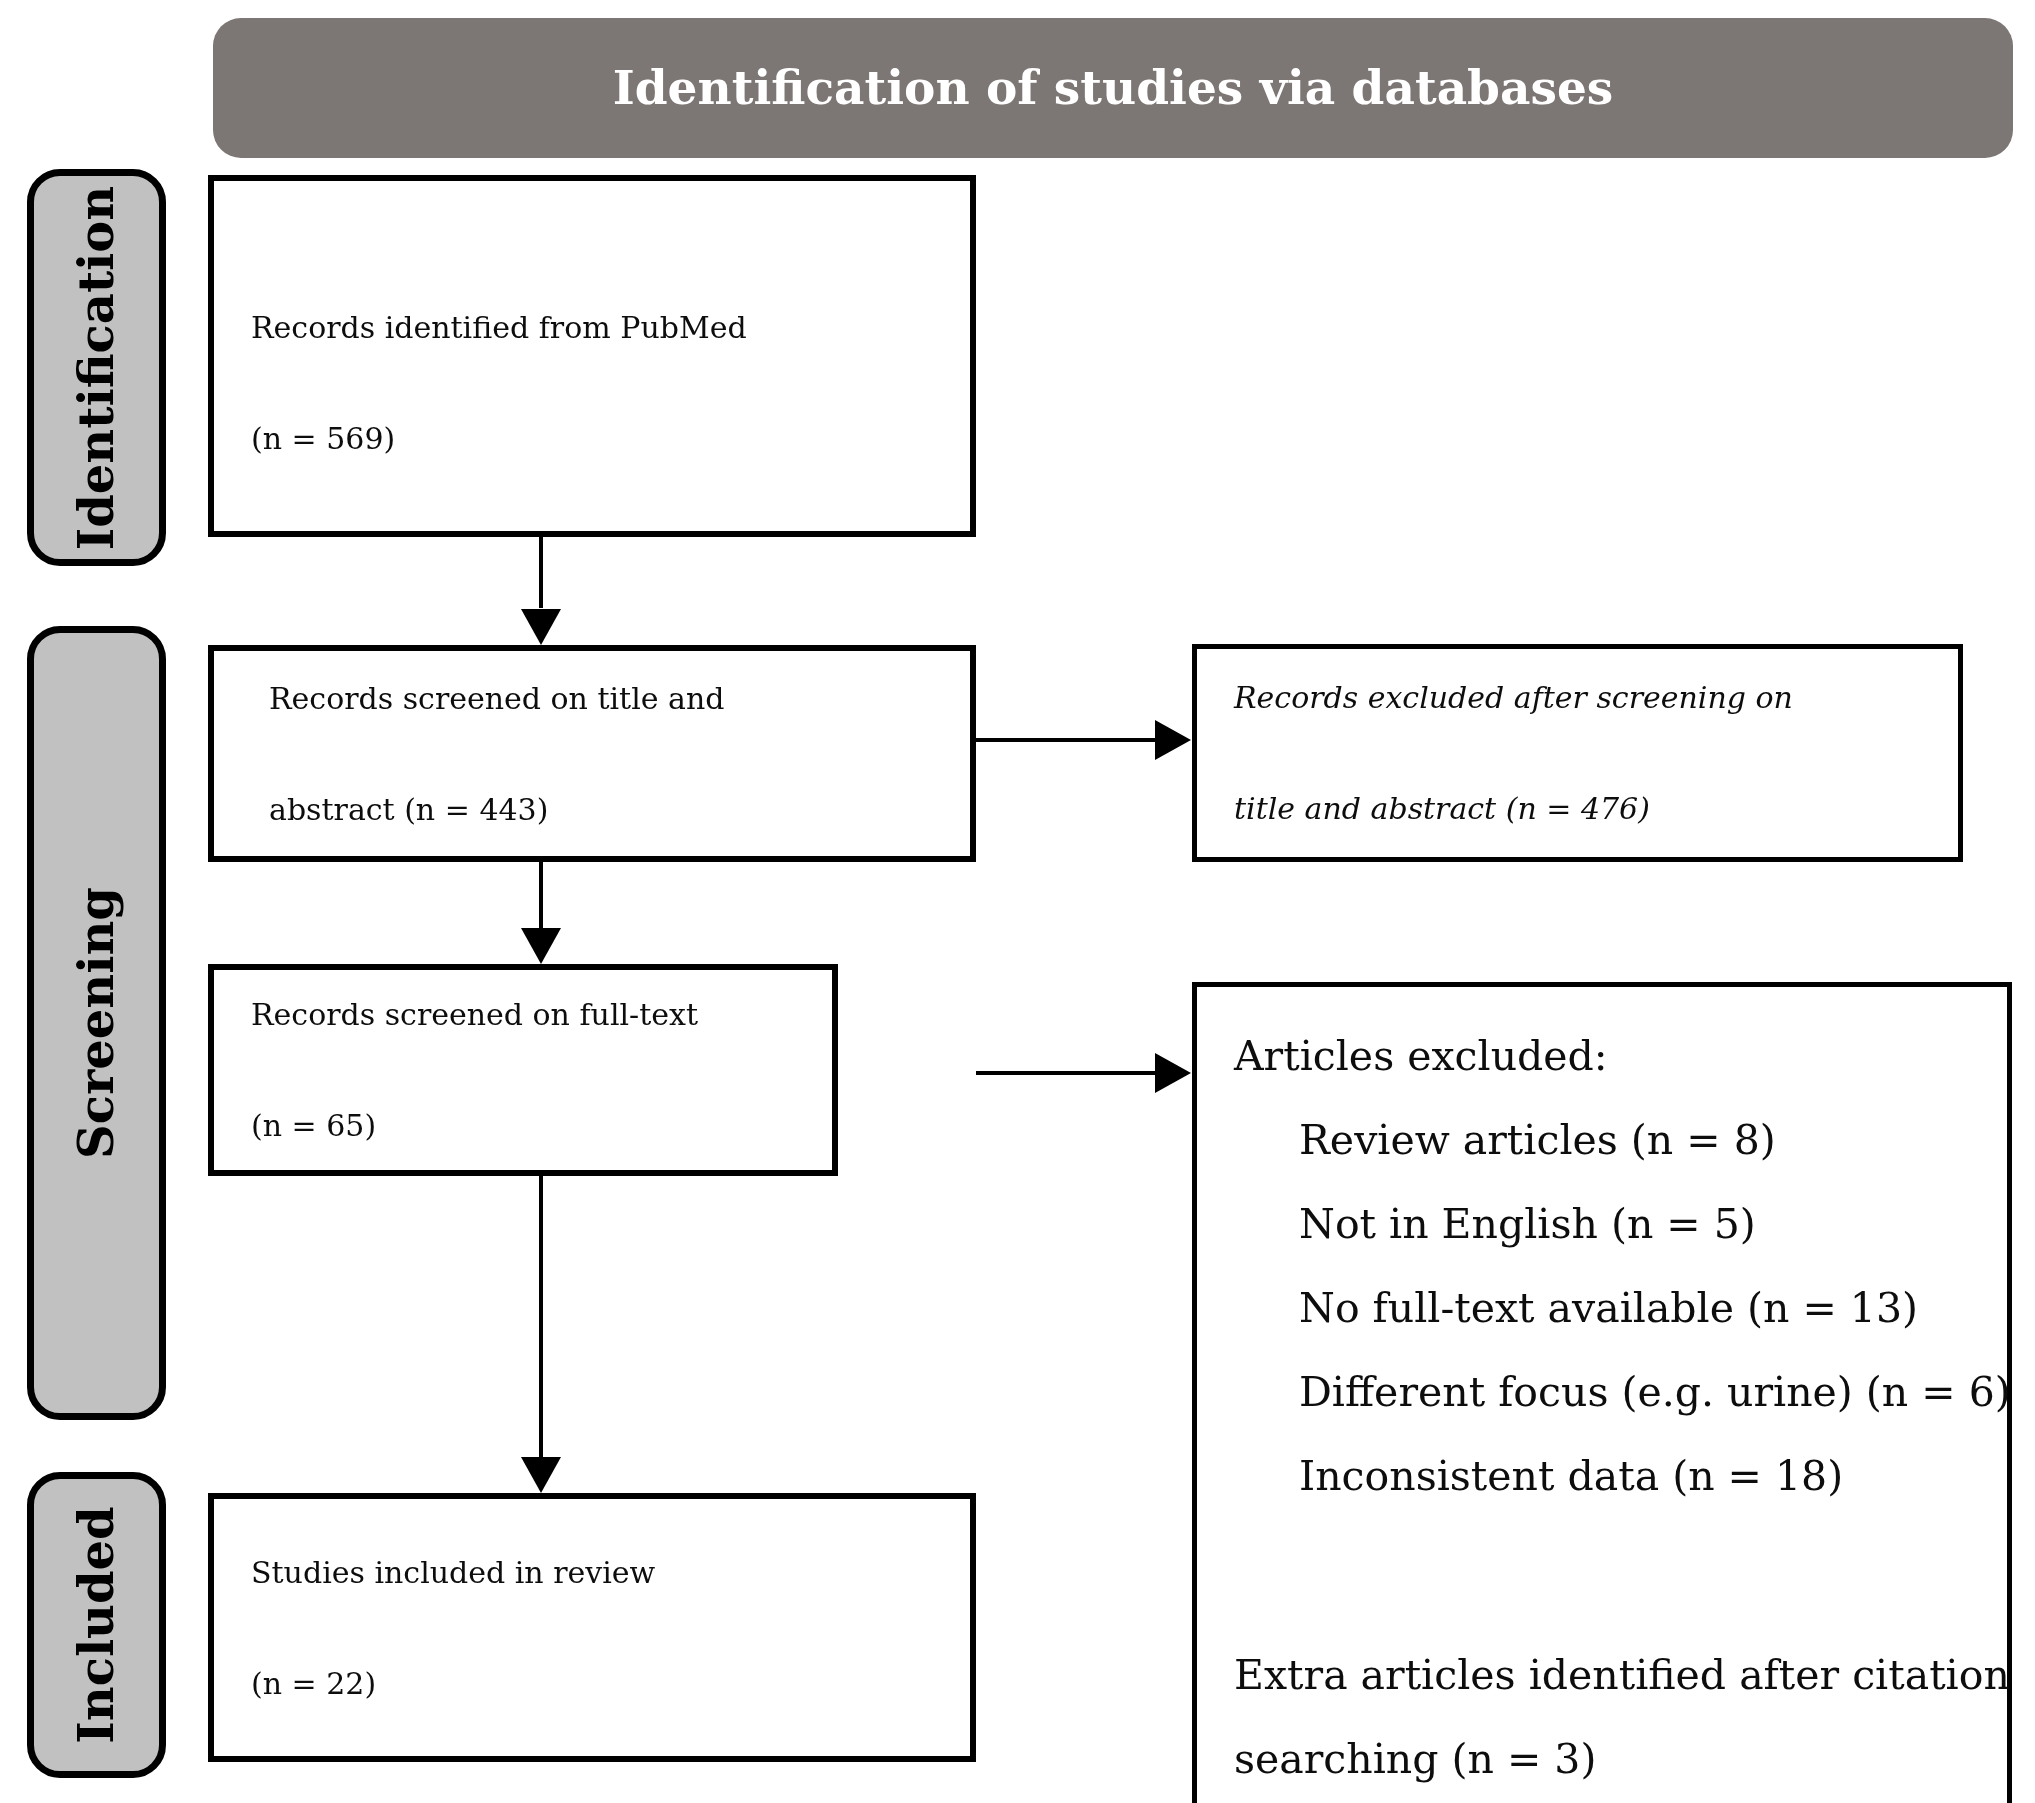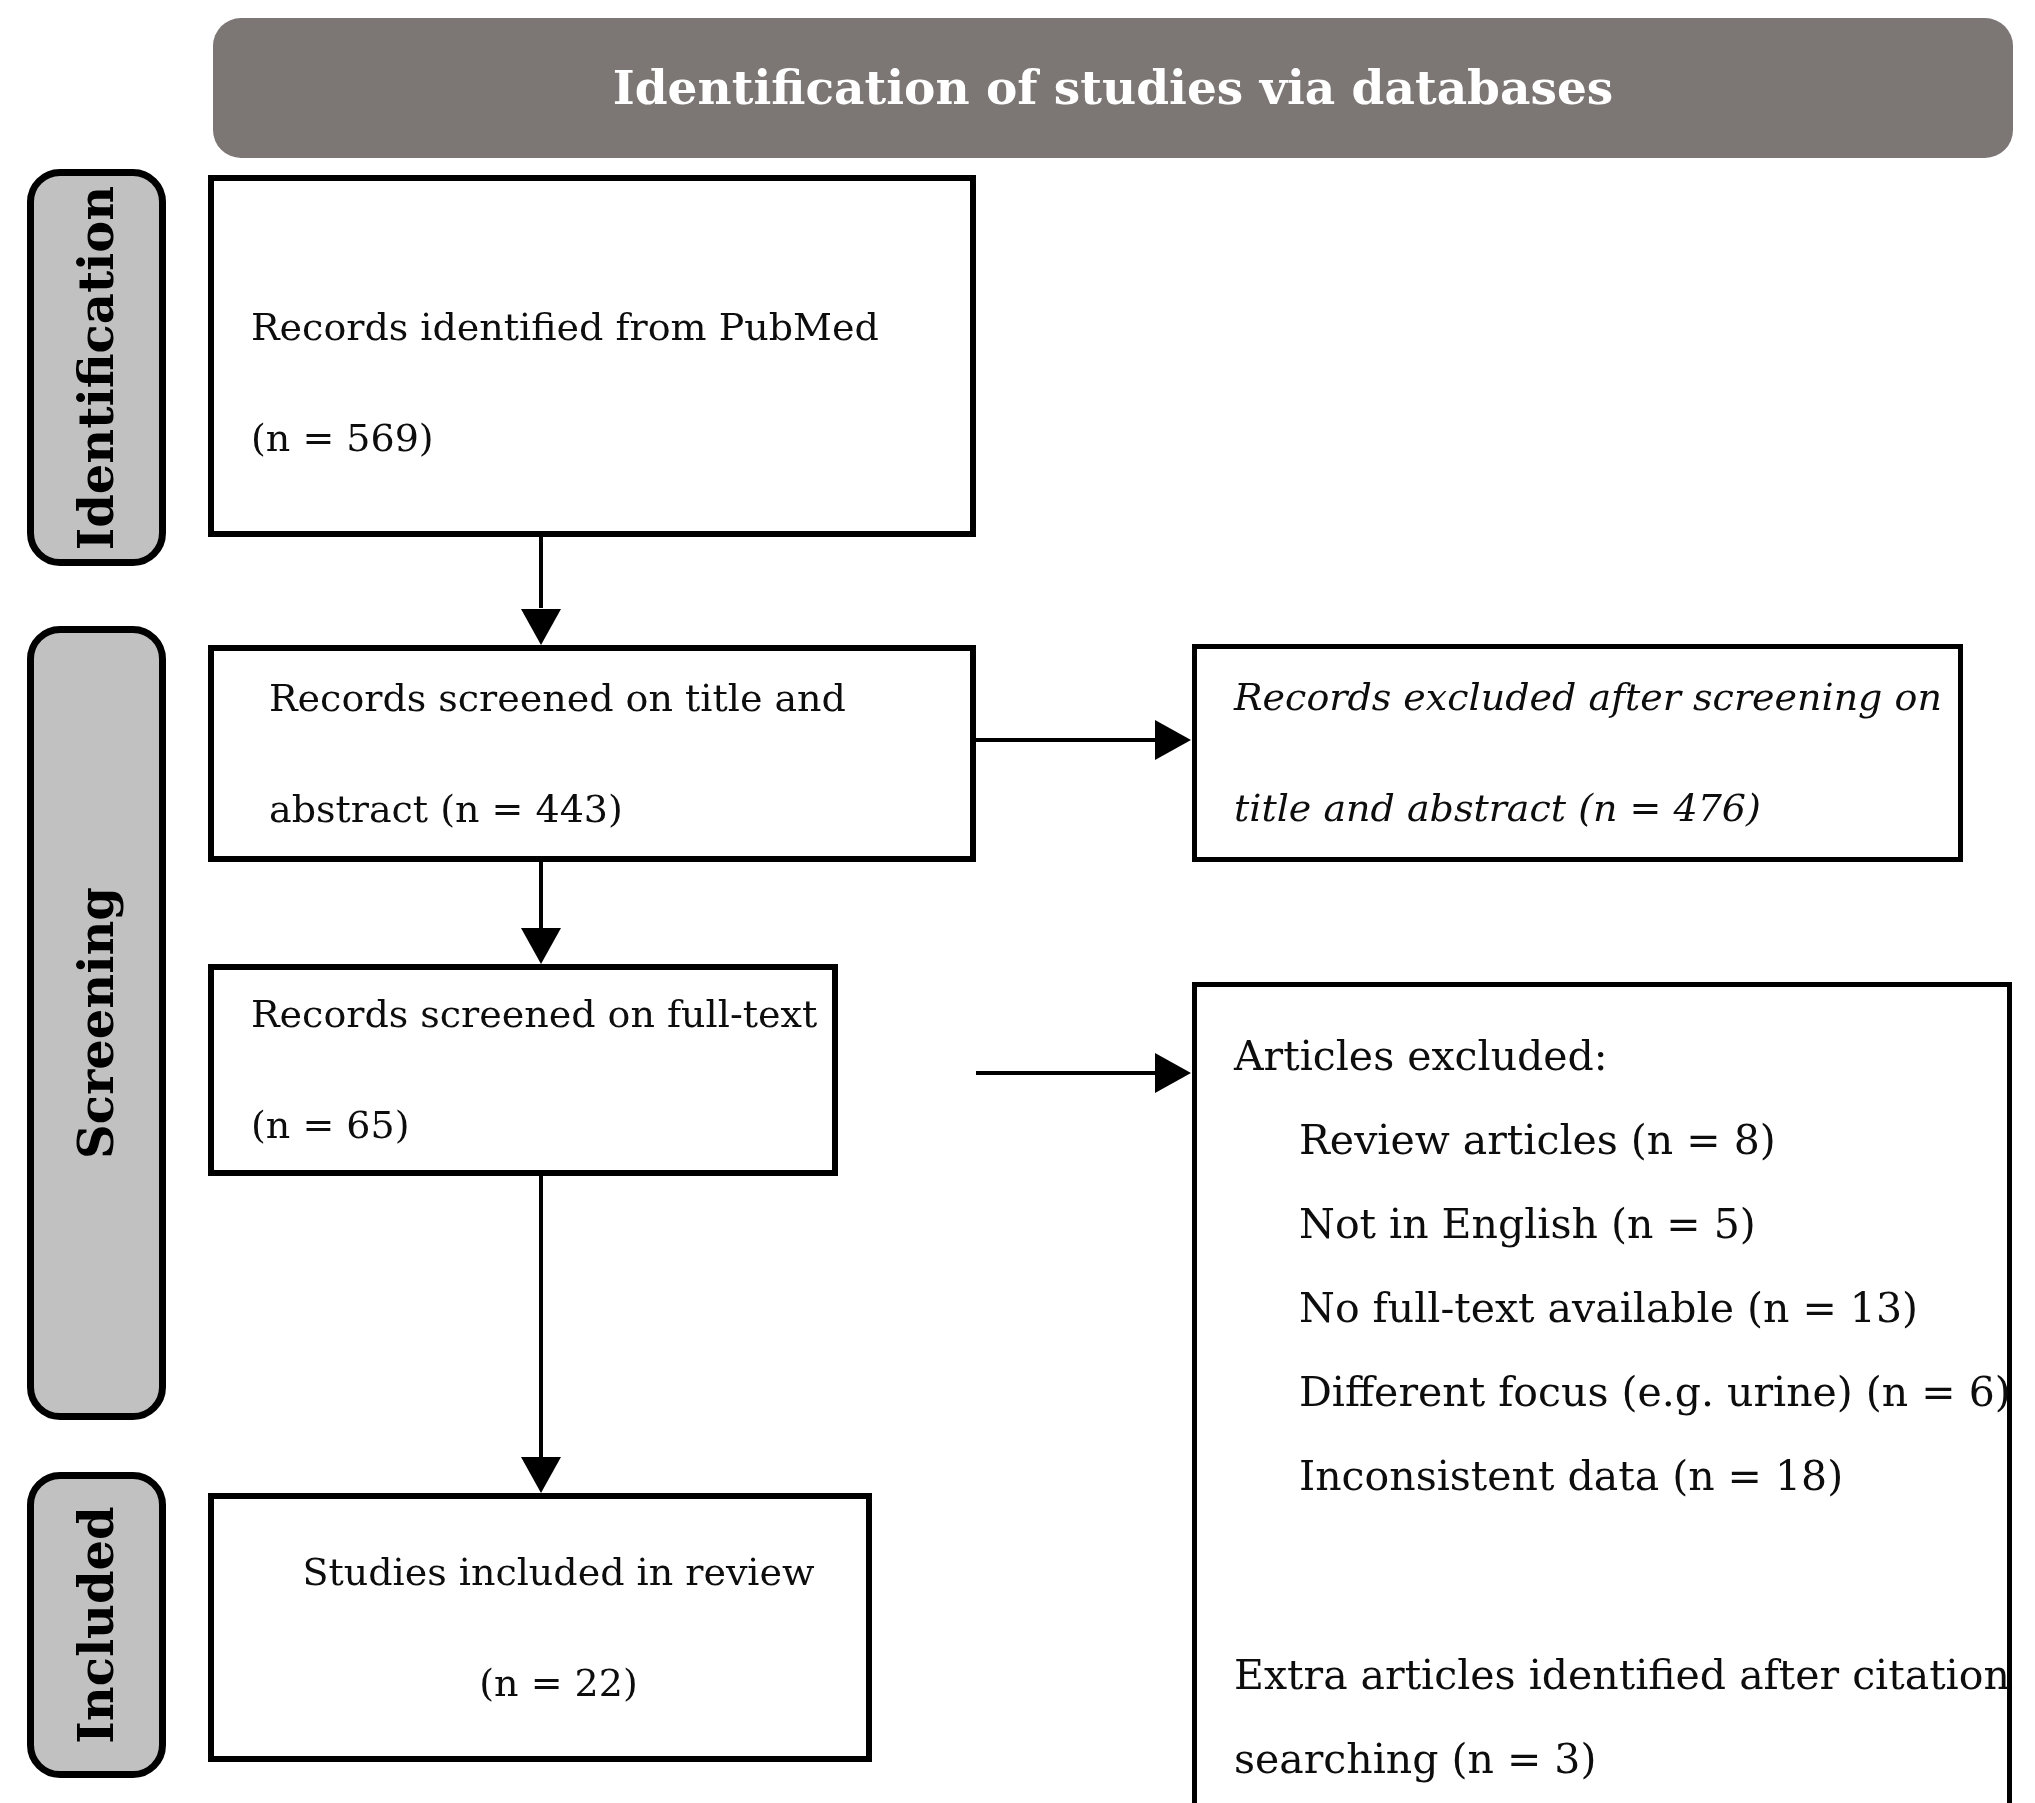--- a/index.html
+++ b/index.html
@@ -42,21 +42,21 @@
   .box{
     position:absolute;
     background:#ffffff;
     border:6.6px solid var(--box-border);
     box-sizing:border-box;
     display:flex;align-items:center;
   }
   .rbox{border-width:5.4px;}
   .box-text{
     padding-left:37px;
-    font-size:38px;line-height:111px;
+    font-size:30px;line-height:111px;
     width:100%;
   }
   .shift-down{transform:translateY(27px);}
   .line{white-space:nowrap;}
   .tall{align-items:flex-start;}
   .tall-content{
     padding:27px 0 0 37px;
     font-size:41px;line-height:84px;
     width:100%;
   }
@@ -104,21 +104,21 @@
     </div>
   </div>
 
   <div class="box" style="left:208px;top:964px;width:630px;height:212px;">
     <div class="box-text">
       <div class="line">Records screened on full-text</div>
       <div class="line">(n = 65)</div>
     </div>
   </div>
 
-  <div class="box" style="left:208px;top:1493px;width:664px;height:269px;text-align:center;">
+  <div class="box" style="left:208px;top:1493px;width:768px;height:269px;">
     <div class="box-text">
       <div class="line">Studies included in review</div>
       <div class="line">(n = 22)</div>
     </div>
   </div>
 
   <div class="box rbox" style="left:1192px;top:644px;width:771px;height:218px;font-style:italic;">
     <div class="box-text">
       <div class="line">Records excluded after screening on</div>
       <div class="line">title and abstract (n = 476)</div>

